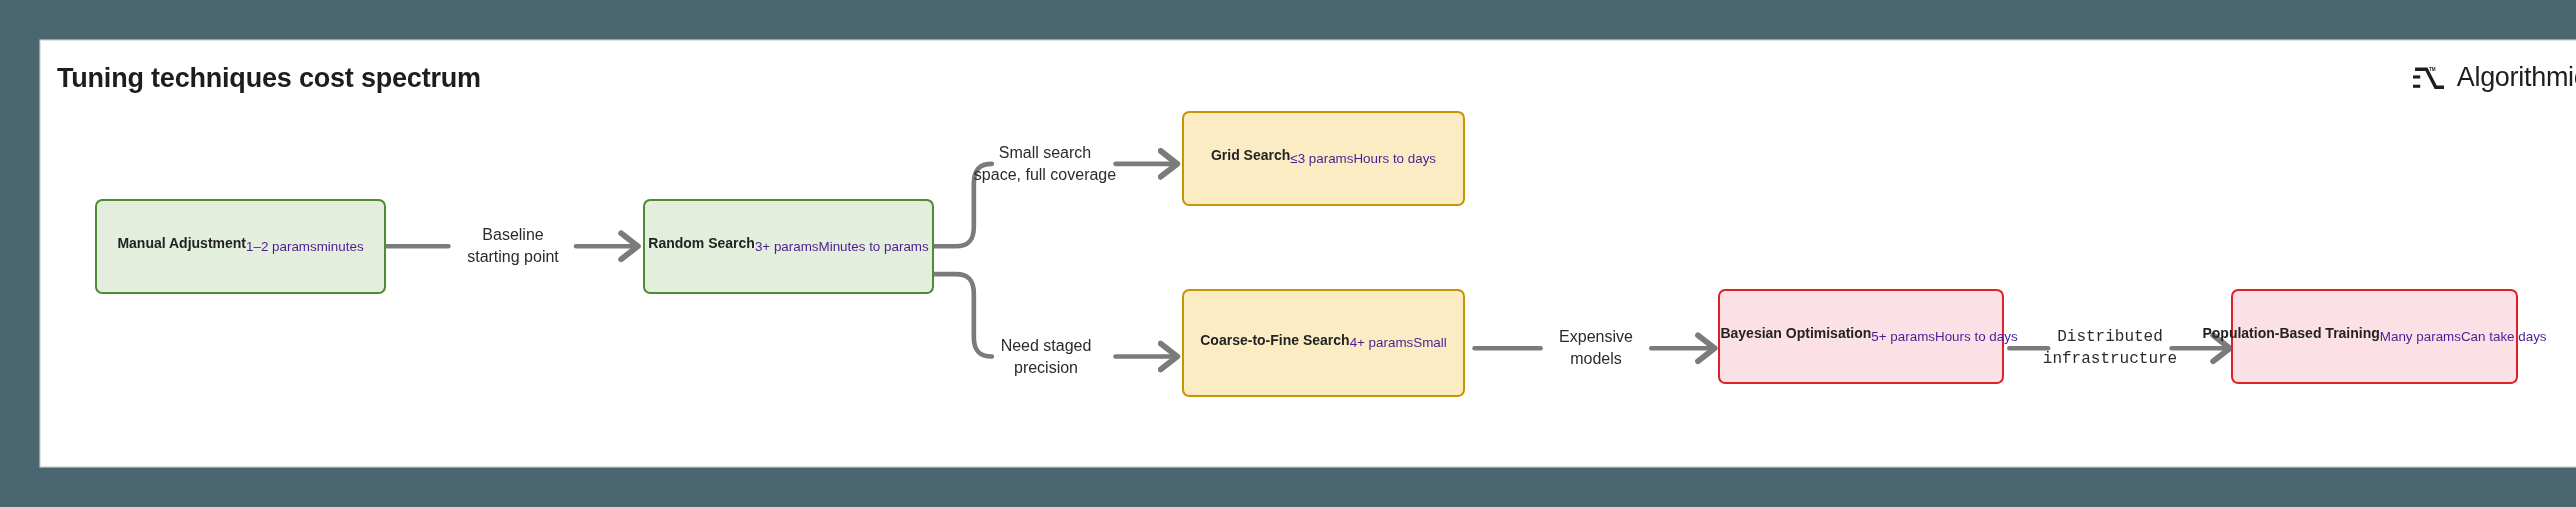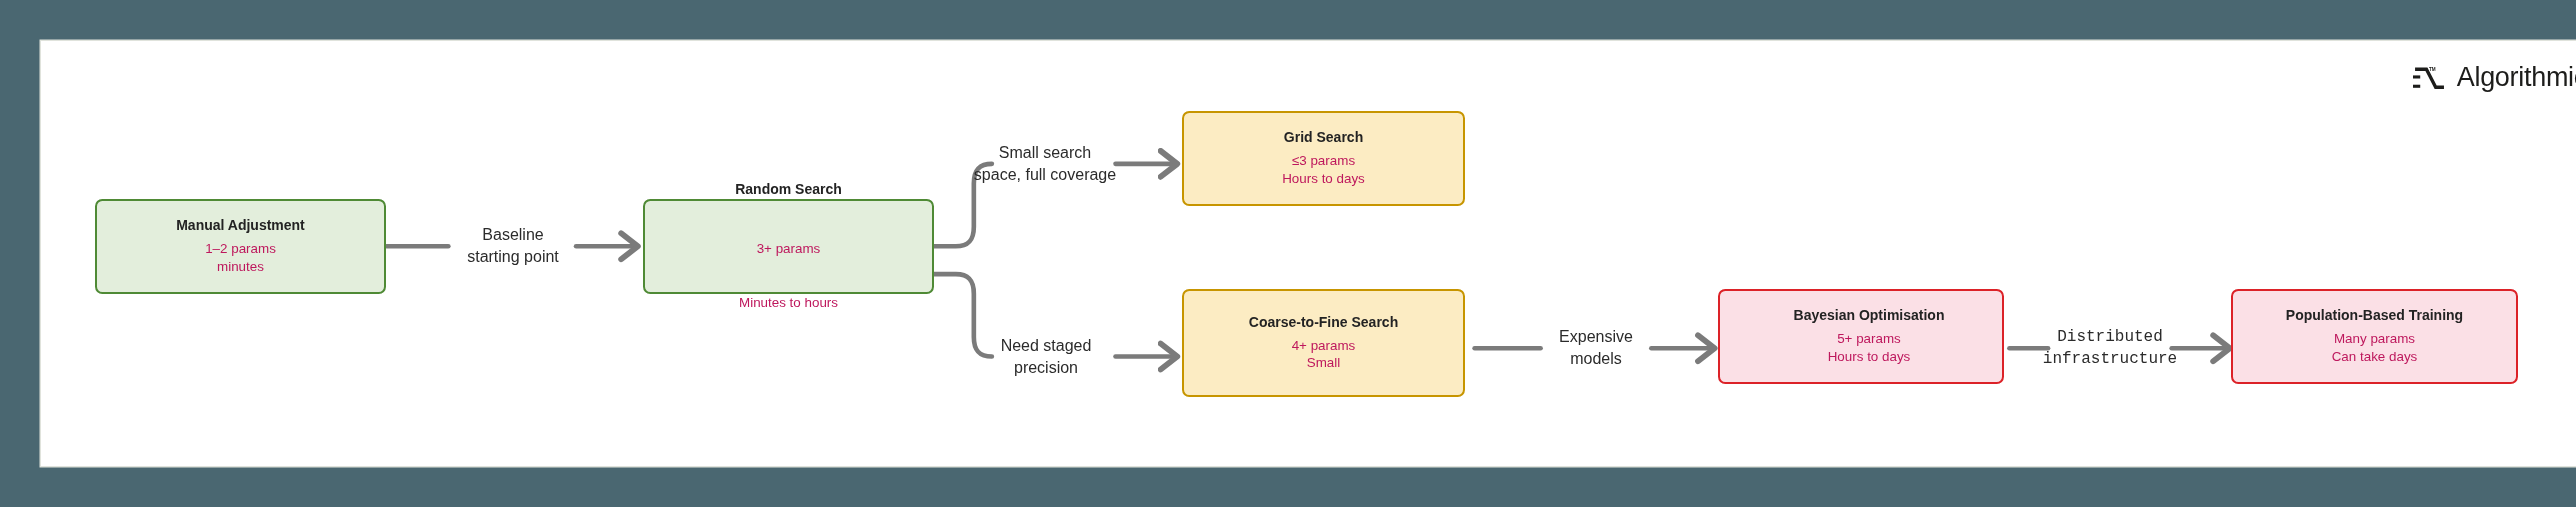--- a/index.html
+++ b/index.html
@@ -35,30 +35,30 @@
   }
 
   
   #wires{position:absolute;left:0;top:0;width:2636px;height:508px;pointer-events:none;}
 
   
   .node{
     position:absolute;
     border-width:2.6px;border-style:solid;border-radius:7.2px;
     box-sizing:border-box;
-    display:flex;flex-direction:column;
+    display:flex;flex-direction:row;
     align-items:center;justify-content:center;
     text-align:center;
   }
   .node .n-title{
     font-size:14px;font-weight:700;color:#232323;
     line-height:1.15;margin-bottom:6.7px;white-space:nowrap;
   }
   .node .n-line{
-    font-size:13.4px;font-weight:400;color:#be185d;
+    font-size:13.4px;font-weight:400;color:#4c1d95;
     line-height:1.32;white-space:nowrap;
   }
   .green{background:#e3eedc;border-color:#4f8a35;}
   .amber{background:#fcecc3;border-color:#c79500;}
   .red  {background:#fbe0e6;border-color:#dc2228;}
 
   
   .elabel{
     position:absolute;
     font-size:16px;color:#2b2b2b;line-height:1.38;
@@ -66,20 +66,21 @@
     transform:translate(-50%,-50%);
   }
 </style>
 </head>
 <body>
 
 <div id="canvas">
 
   <div class="card"></div>
 
+  <div class="title">Tuning techniques cost spectrum</div>
 
   <div class="logo">
     <svg class="logo-mark" viewBox="0 0 62 46">
       <rect x="0" y="18" width="14" height="6" fill="#1d1d1b"></rect>
       <rect x="0" y="36" width="14" height="6" fill="#1d1d1b"></rect>
       <path d="M4 6 H26 L44 41 H60" stroke="#1d1d1b" stroke-width="6.5" fill="none" stroke-linecap="butt" stroke-linejoin="miter"></path>
       <text x="31" y="10" font-family="Liberation Sans, sans-serif" font-size="9" font-weight="700" fill="#1d1d1b">TM</text>
     </svg>
     <span class="logo-word">Algorithmic</span>
   </div>
@@ -108,24 +109,24 @@
       <line x1="4215" y1="676" x2="4318" y2="676" marker-end="url(#ah)"></line>
     </g>
   </svg>
 
   <div class="node green" style="left:95px;top:199px;width:291px;height:95px;">
     <div class="n-title">Manual Adjustment</div>
     <div class="n-line">1–2 params</div>
     <div class="n-line">minutes</div>
   </div>
 
-  <div class="node green" style="left:643px;top:199px;width:291px;height:95px;gap:36px;">
+  <div class="node green" style="left:643px;top:199px;width:291px;height:95px;">
     <div class="n-title">Random Search</div>
     <div class="n-line">3+ params</div>
-    <div class="n-line">Minutes to hours</div>
+    <div class="n-line">Minutes to params</div>
   </div>
 
   <div class="node amber" style="left:1182px;top:111px;width:283px;height:95px;">
     <div class="n-title">Grid Search</div>
     <div class="n-line">≤3 params</div>
     <div class="n-line">Hours to days</div>
   </div>
 
   <div class="node amber" style="left:1182px;top:289px;width:283px;height:108px;">
     <div class="n-title">Coarse-to-Fine Search</div>

